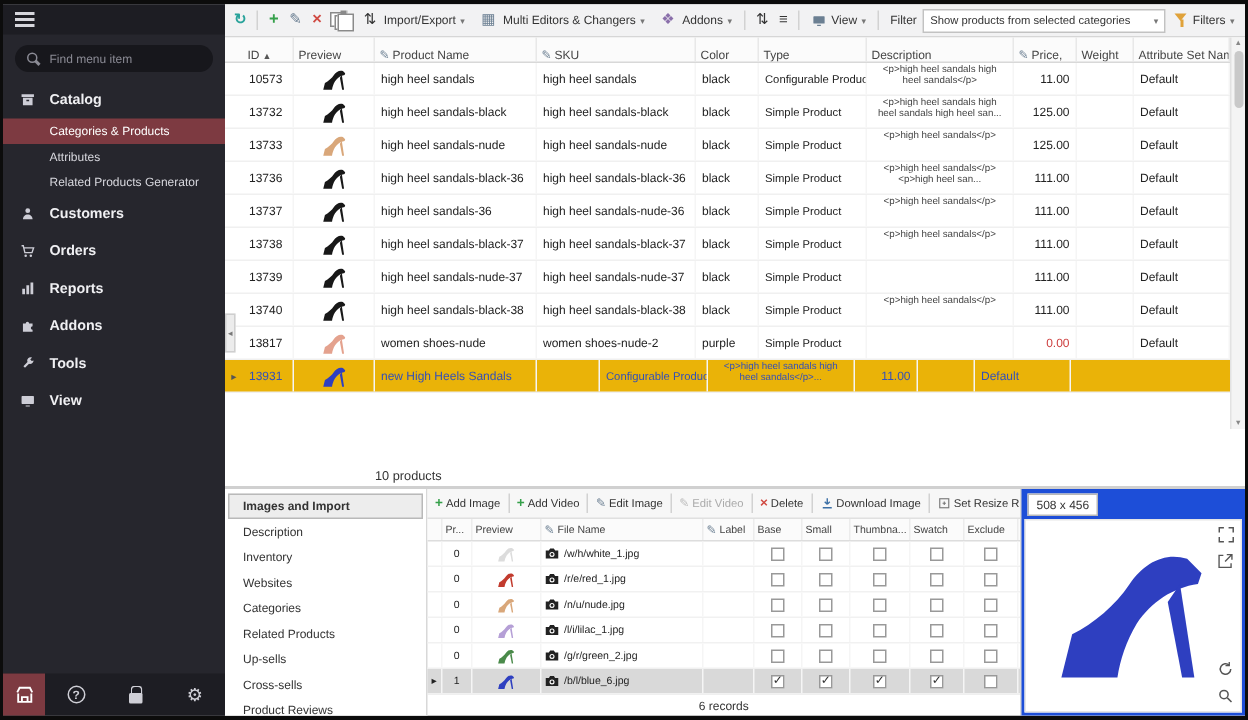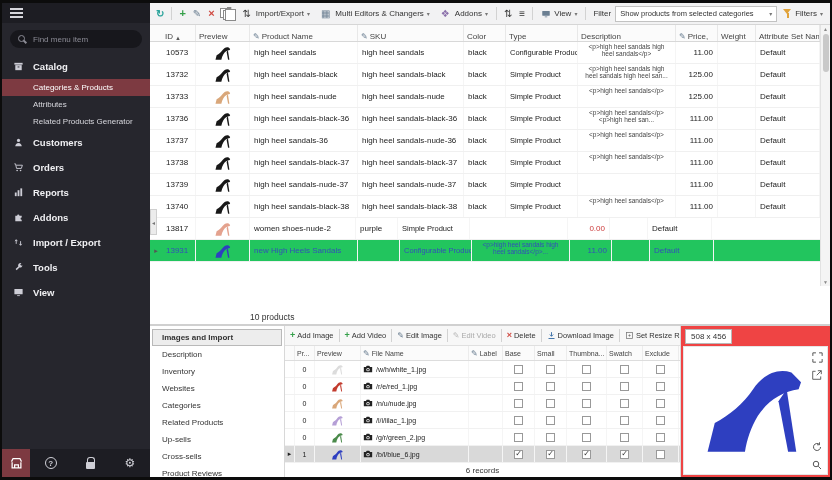--- a/index.html
+++ b/index.html
@@ -57,21 +57,21 @@
   .ic-funnel::after { content:""; position:absolute; top:4px; left:3.5px; width:2px; height:5px; background:#e0a23a; }
 
   
   .pgrid { position: relative; flex-shrink: 0; }
   .pg-header { display: flex; height: 17px; background: #fbfbfb; border-bottom: 1px solid #d8d8d8; font-size: 8px; color: #444; }
   .pg-hcell { display: flex; align-items: flex-end; gap: 2px; padding: 0 3px; border-right: 1px solid #e8e8e8; overflow: hidden; white-space: nowrap; }
   .hpencil { color: #6b7f92; font-size: 8px; }
   .sorticon { font-size: 6px; color: #555; }
   .pg-body { height: 244px; overflow: hidden; }
   .pg-row { display: flex; height: 22px; border-bottom: 1px solid #f0f0f0; font-size: 8px; color: #222; align-items: center; }
-  .pg-row.sel { background: #22c55e; color: #3350b8; }
+  .pg-row.sel { background: #eab308; color: #3350b8; }
   .pg-cell { padding: 0 4px; overflow: hidden; white-space: nowrap; height: 100%; display: flex; align-items: center; border-right: 1px solid #f5f5f5; }
   .c-desc { font-size: 6.5px; line-height: 7px; white-space: normal; text-align: center; display: block; padding-top: 1px; color: #444; }
   .pg-row.sel .c-desc { color: #3350b8; }
   .c-num { justify-content: flex-end; }
   .c-zero { color: #cc3b3b; }
   .c-marker { justify-content: center; color: #555; font-size: 7px; padding: 0; border-right: none; }
   .c-preview { justify-content: center; }
   .pg-footer { height: 14px; font-size: 8.5px; color: #333; padding-left: 100px; display: flex; align-items: center; }
   .pg-void { height: 24px; }
   .vscroll { position: absolute; right: 0; top: 0; width: 10px; height: 261px; background: #f4f4f4; border-left: 1px solid #e2e2e2;
@@ -102,21 +102,21 @@
   .ig-header { display: flex; height: 15px; background: #fbfbfb; border-bottom: 1px solid #ddd; font-size: 7px; color: #444; }
   .ig-hcell { display: flex; align-items: center; gap: 2px; padding: 0 2px; border-right: 1px solid #ececec; overflow: hidden; white-space: nowrap; }
   .ig-row { display: flex; height: 17px; border-bottom: 1px solid #f1f1f1; font-size: 7px; color: #222; align-items: center; }
   .ig-row.sel { background: #d9d9d9; }
   .ig-cell { padding: 0 2px; height: 100%; display: flex; align-items: center; overflow: hidden; white-space: nowrap; border-right: 1px solid #f5f5f5; }
   .ig-cell.center { justify-content: center; }
   .cb { width: 9px; height: 9px; border: 1px solid #999; background: #fff; display: inline-flex; align-items: center; justify-content: center;
         font-size: 8px; line-height: 1; color: #333; }
   .ig-footer { height: 14px; font-size: 8px; color: #333; display: flex; align-items: center; justify-content: center; }
 
-  .pv { flex: 1; border-left: 1px solid #dadada; display: flex; flex-direction: column; background: #ef4444; min-width: 0; }
+  .pv { flex: 1; border-left: 1px solid #dadada; display: flex; flex-direction: column; background: #1d4ed8; min-width: 0; }
   .pv-top { height: 20px; display: flex; align-items: center; padding: 2px 4px; }
   .pv-size { border: 1px solid #b8b8b8; background: #fff; font-size: 8px; color: #333; padding: 0 5px; height: 15px; display: flex; align-items: center; }
   .pv-img { flex: 1; margin: 0 2px 2px; background: #fff; border: 1px solid #e6e6e6; position: relative;
             display: flex; align-items: center; justify-content: center; }
   .pvic { position: absolute; width: 13px; height: 13px; }
   .pv-expand { top: 3px; right: 3px; }
   .pv-ext { top: 20px; right: 3px; }
   .pv-rot { bottom: 22px; right: 3px; }
   .pv-zoom { bottom: 4px; right: 3px; }
 </style>
@@ -172,27 +172,20 @@
             <path d="M10 7h4v13h-4z"></path>
             <path d="M16 3h4v17h-4z"></path>
           </svg>
           <span>Reports</span>
         </div>
         <div class="sb-item">
           <svg class="sbi" width="11" height="11" viewBox="0 0 24 24" fill="currentColor">
             <path d="M5 8h4a2.5 2.5 0 115 0h5v4a2.5 2.5 0 100 5v3H5z"></path>
           </svg>
           <span>Addons</span>
-        </div>
-        <div class="sb-item">
-          <svg class="sbi" width="11" height="11" viewBox="0 0 24 24" fill="currentColor">
-            <path d="M7 15V6M7 6L4.5 9M7 6l2.5 3" fill="none" stroke="currentColor" stroke-width="2"></path>
-            <path d="M16.5 9v9m0 0l-2.5-3m2.5 3l2.5-3" fill="none" stroke="currentColor" stroke-width="2"></path>
-          </svg>
-          <span>Import / Export</span>
         </div>
         <div class="sb-item">
           <svg class="sbi" width="11" height="11" viewBox="0 0 24 24" fill="currentColor">
             <path d="M20.5 7.2a5 5 0 01-6.6 4.7L8 17.8l-2.3-2.3 5.9-5.9A5 5 0 0118.3 3l-2.7 2.7 2.3 2.3z"></path>
           </svg>
           <span>Tools</span>
         </div>
         <div class="sb-item">
           <svg class="sbi" width="11" height="11" viewBox="0 0 24 24" fill="currentColor">
             <rect x="3" y="4.5" width="18" height="11.5" rx="1"></rect>
@@ -445,20 +438,21 @@
           </div>
           <div class="pg-row">
             <div class="pg-cell c-marker" style="width:12px"></div>
             <div class="pg-cell" style="width:34px">13817</div>
             <div class="pg-cell c-preview" style="width:54px">
               <svg width="18" height="18" viewBox="0 0 24 24" fill="#e4a28e">
                 <path d="M2 21 L3.5 15 C6.5 13.5 9.5 11 11.5 8 C13.5 5 16.5 3.5 19.5 4.5 L21.5 6.5 L21 8 C17.5 8.5 14.5 10.5 12.5 13.5 C11 16 10.2 18.5 9.8 21 Z"></path>
                 <path d="M18.5 8 L20.5 21 L18.8 21 L16.8 10.5 Z"></path>
               </svg>
             </div>
+            <div class="pg-cell" style="width:108px">women shoes-nude</div>
             <div class="pg-cell" style="width:106px">women shoes-nude-2</div>
             <div class="pg-cell" style="width:42px">purple</div>
             <div class="pg-cell" style="width:72px;font-size:7.5px">Simple Product</div>
             <div class="pg-cell" style="width:98px;display:block">
               <span class="c-desc"></span>
             </div>
             <div class="pg-cell c-num c-zero" style="width:42px">0.00</div>
             <div class="pg-cell" style="width:38px"></div>
             <div class="pg-cell" style="width:64px">Default</div>
           </div>

